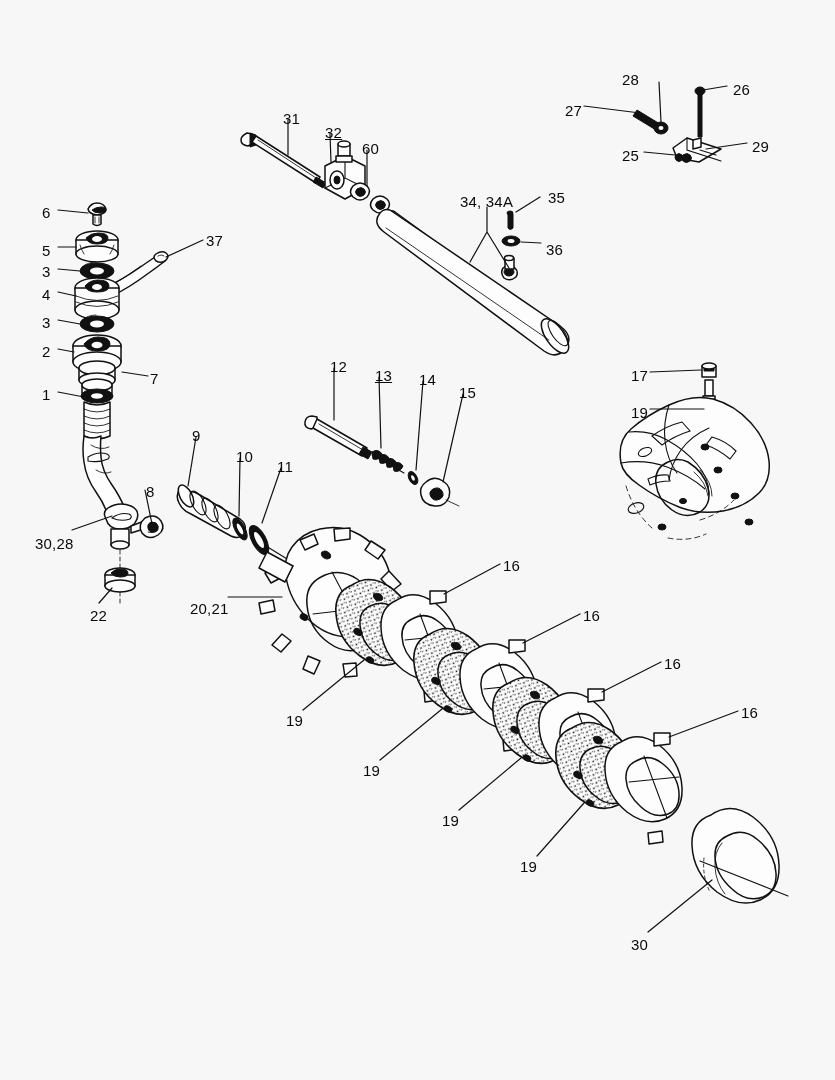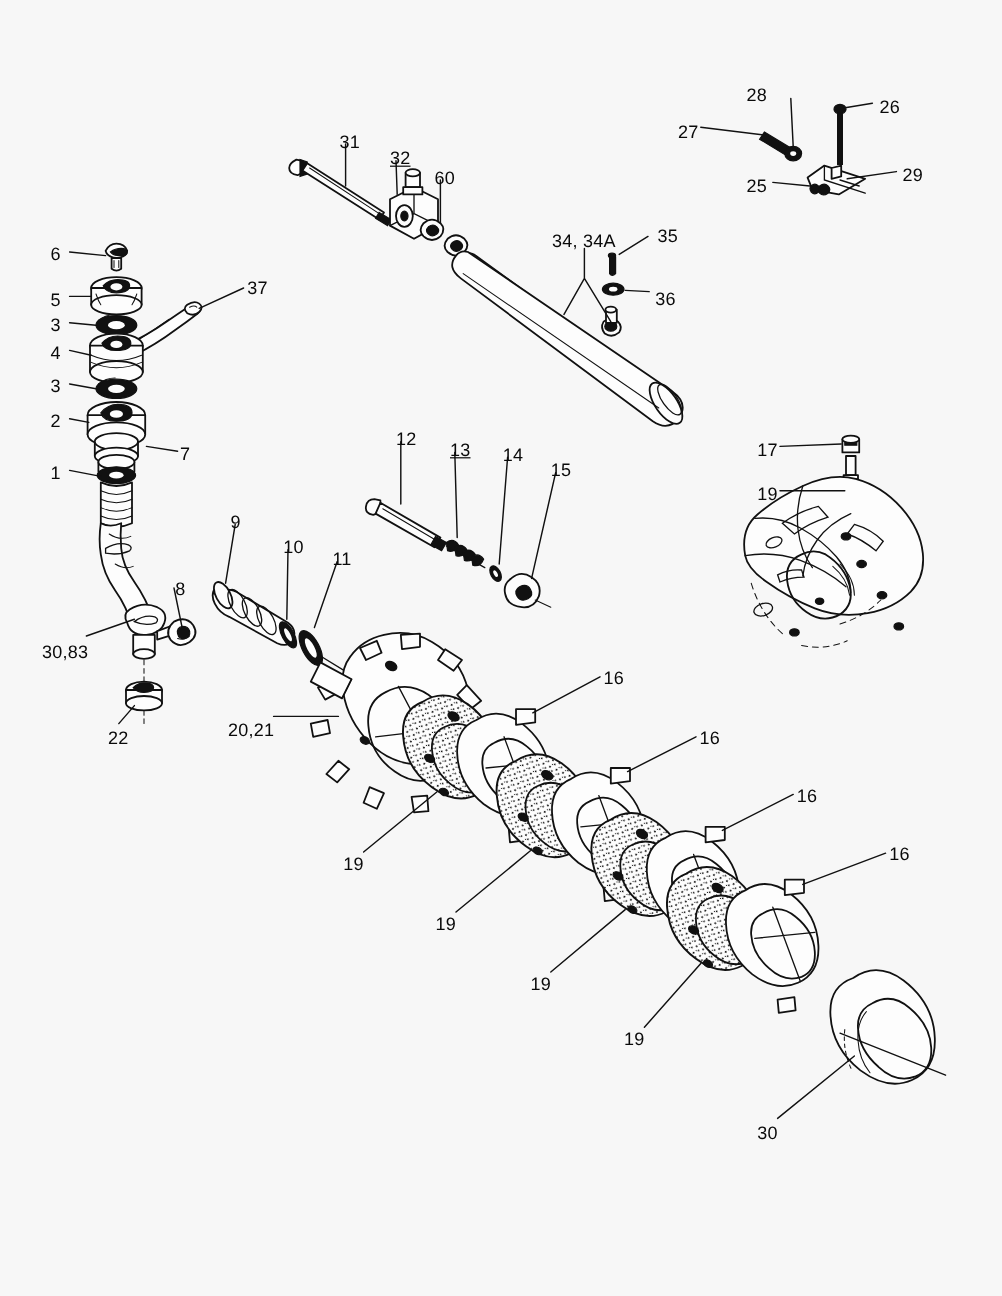--- a/index.html
+++ b/index.html
@@ -488,21 +488,21 @@
     <span class="callout" style="left:42px;  top:205px;">6</span>
     <span class="callout" style="left:42px;  top:243px;">5</span>
     <span class="callout" style="left:42px;  top:264px;">3</span>
     <span class="callout" style="left:42px;  top:287px;">4</span>
     <span class="callout" style="left:42px;  top:315px;">3</span>
     <span class="callout" style="left:42px;  top:344px;">2</span>
     <span class="callout" style="left:42px;  top:387px;">1</span>
     <span class="callout" style="left:206px; top:233px;">37</span>
     <span class="callout" style="left:150px; top:371px;">7</span>
     <span class="callout" style="left:146px; top:484px;">8</span>
-    <span class="callout" style="left:35px;  top:536px;">30,83</span>
+    <span class="callout" style="left:35px;  top:536px;">30,28</span>
     <span class="callout" style="left:90px;  top:608px;">22</span>
     <span class="callout" style="left:192px; top:428px;">9</span>
     <span class="callout" style="left:236px; top:449px;">10</span>
     <span class="callout" style="left:277px; top:459px;">11</span>
     <span class="callout" style="left:330px; top:359px;">12</span>
     <span class="callout" style="left:375px; top:368px;text-decoration:underline;">13</span>
     <span class="callout" style="left:419px; top:372px;">14</span>
     <span class="callout" style="left:459px; top:385px;">15</span>
     <span class="callout" style="left:190px; top:601px;">20,21</span>
     <span class="callout" style="left:283px; top:111px;">31</span>

